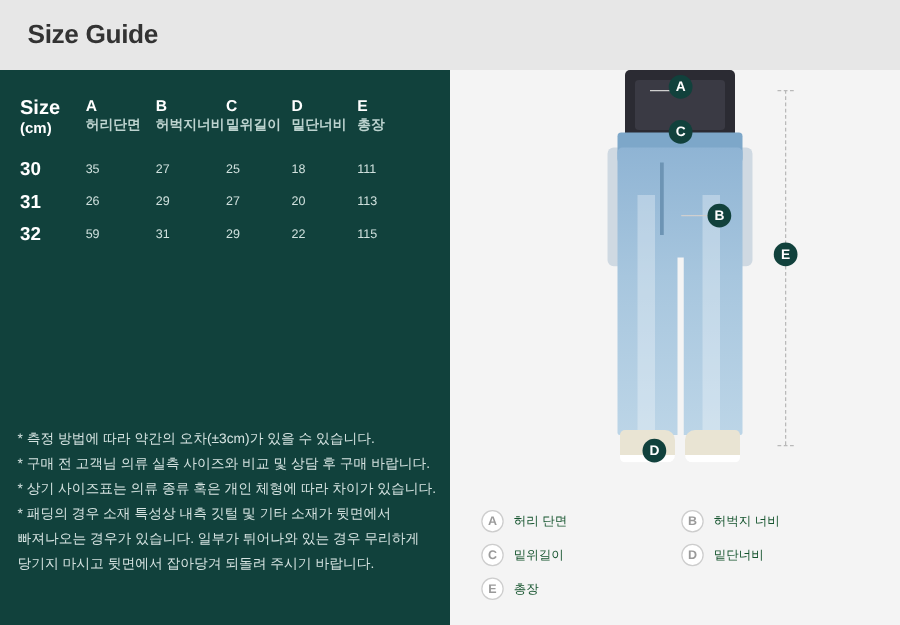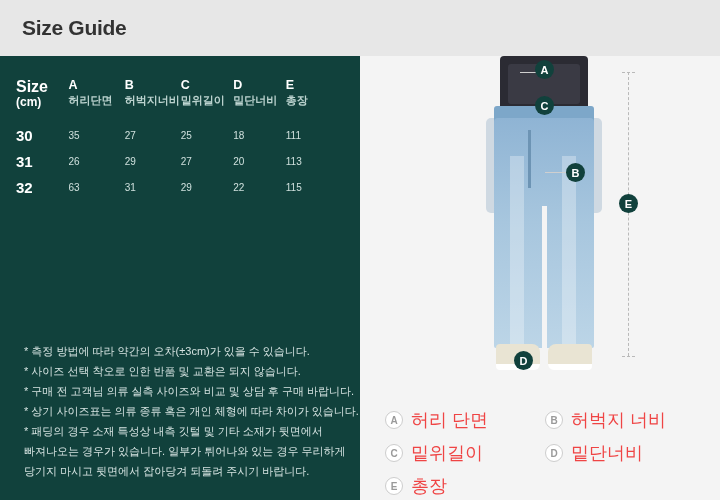--- a/index.html
+++ b/index.html
@@ -58,21 +58,21 @@
   .data-row.first { margin-top:6px; }
   .cell-size {
     font-size:15px; font-weight:bold; color:#ffffff;
   }
   .cell-val {
     font-size:10px; color:#cfe0dd;
   }
 
   
   .notes {
-    position:absolute; left:24px; top:285px; width:335px;
+    position:absolute; left:14px; top:285px; width:335px;
     color:#d5e3e1; font-size:11px; line-height:20px;
   }
   .notes p { margin:0; }
 
   
   .right-panel {
     position:absolute; left:360px; top:56px; width:360px; height:444px;
     background:#f4f4f4;
   }
 
@@ -168,21 +168,21 @@
   }
   .legend-row { display:flex; margin-bottom:9px; }
   .legend-item { display:flex; align-items:center; width:160px; }
   .legend-badge {
     width:18px; height:18px; border-radius:50%;
     background:#ffffff; border:1px solid #cdcdcd; color:#9a9a9a;
     font-size:10px; font-weight:bold;
     display:flex; align-items:center; justify-content:center;
     margin-right:8px; flex:0 0 auto;
   }
-  .legend-label { font-size:18px; color:#ef4444; }
+  .legend-label { font-size:10px; color:#14532d; }
 </style>
 </head>
 <body>
 
 <div class="page">
 
   <div class="header">
     <div class="header-title">Size Guide</div>
   </div>
 
@@ -230,32 +230,31 @@
         <div class="col c0 cell-size">31</div>
         <div class="col c1 cell-val">26</div>
         <div class="col c2 cell-val">29</div>
         <div class="col c3 cell-val">27</div>
         <div class="col c4 cell-val">20</div>
         <div class="col c5 cell-val">113</div>
       </div>
 
       <div class="row data-row">
         <div class="col c0 cell-size">32</div>
-        <div class="col c1 cell-val">63</div>
+        <div class="col c1 cell-val">59</div>
         <div class="col c2 cell-val">31</div>
         <div class="col c3 cell-val">29</div>
         <div class="col c4 cell-val">22</div>
         <div class="col c5 cell-val">115</div>
       </div>
 
     </div>
 
     <div class="notes">
       <p>* 측정 방법에 따라 약간의 오차(±3cm)가 있을 수 있습니다.</p>
-      <p>* 사이즈 선택 착오로 인한 반품 및 교환은 되지 않습니다.</p>
       <p>* 구매 전 고객님 의류 실측 사이즈와 비교 및 상담 후 구매 바랍니다.</p>
       <p>* 상기 사이즈표는 의류 종류 혹은 개인 체형에 따라 차이가 있습니다.</p>
       <p>* 패딩의 경우 소재 특성상 내측 깃털 및 기타 소재가 뒷면에서</p>
       <p>빠져나오는 경우가 있습니다. 일부가 튀어나와 있는 경우 무리하게</p>
       <p>당기지 마시고 뒷면에서 잡아당겨 되돌려 주시기 바랍니다.</p>
     </div>
   </div>
 
   <div class="right-panel">
     <div class="photo">

